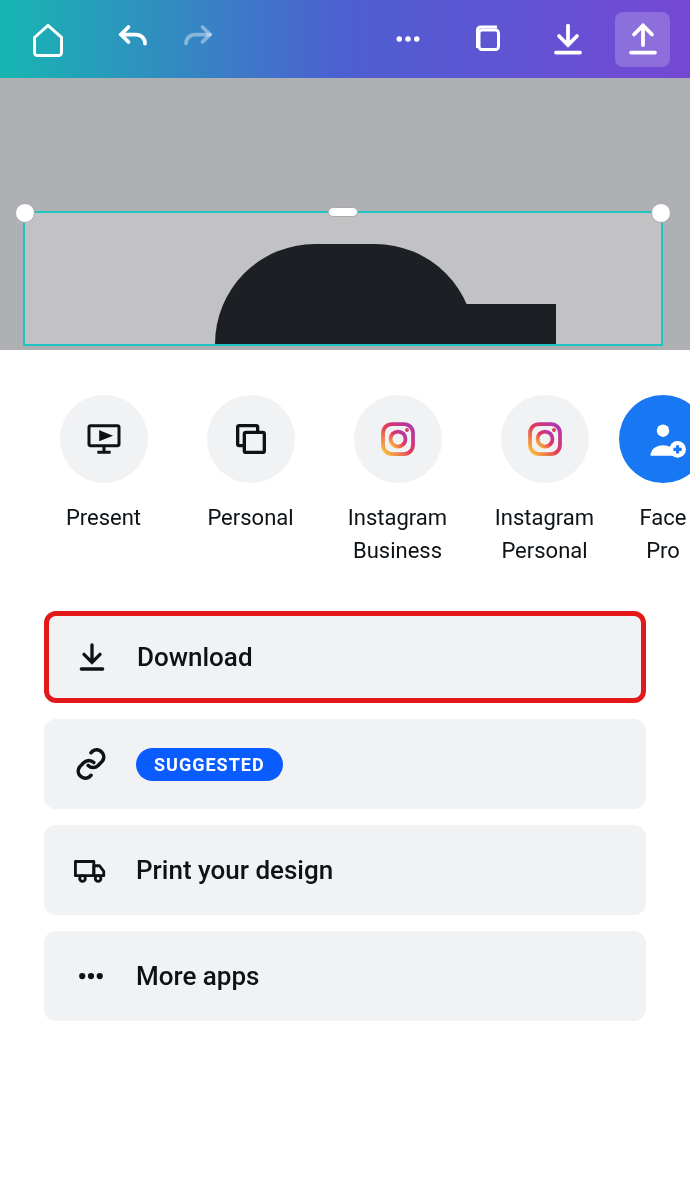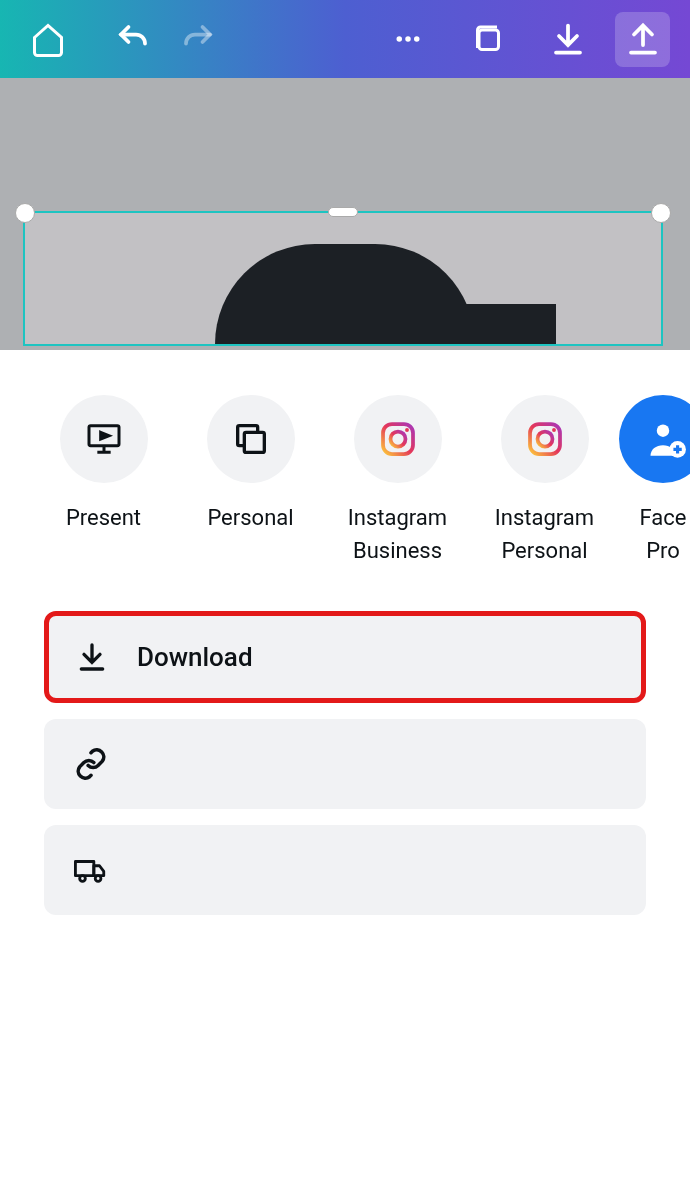--- a/index.html
+++ b/index.html
@@ -341,29 +341,41 @@
       <div class="action-label">Download</div>
     </div>
 
     <div class="action-item">
       <div class="icon-wrap">
         <svg width="34" height="34" viewBox="0 0 24 24" fill="none" stroke="#0d1216" stroke-width="2.5" stroke-linecap="round">
             <path d="M10 13a5 5 0 007 0l3-3a5 5 0 00-7-7l-1 1"></path>
             <path d="M14 11a5 5 0 00-7 0l-3 3a5 5 0 007 7l1-1"></path>
           </svg>
       </div>
+      <div class="suggested-badge">SUGGESTED</div>
     </div>
 
 
     <div class="action-item">
       <div class="icon-wrap">
         <svg width="36" height="36" viewBox="0 0 24 24" fill="none" stroke="#0d1216" stroke-width="2" stroke-linejoin="round">
             <rect x="1" y="6" width="13" height="10"></rect>
             <path d="M14 9h4l3 4v3h-7z"></path>
             <circle cx="6" cy="18" r="2"></circle>
             <circle cx="17" cy="18" r="2"></circle>
           </svg>
       </div>
-    </div>
-
+      <div class="action-label">Print your design</div>
+    </div>
+
+    <div class="action-item">
+      <div class="icon-wrap">
+        <svg width="30" height="30" viewBox="0 0 24 24" fill="#0d1216">
+            <circle cx="5" cy="12" r="2.5"></circle>
+            <circle cx="12" cy="12" r="2.5"></circle>
+            <circle cx="19" cy="12" r="2.5"></circle>
+          </svg>
+      </div>
+      <div class="action-label">More apps</div>
+    </div>
 
   </div>
 </div>
 
 </body></html>

